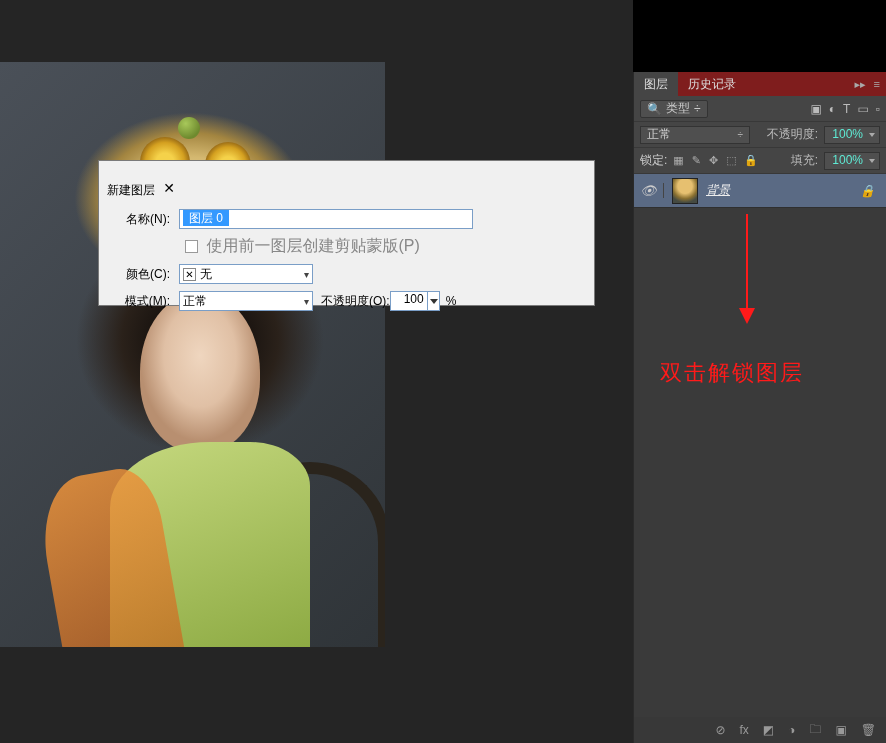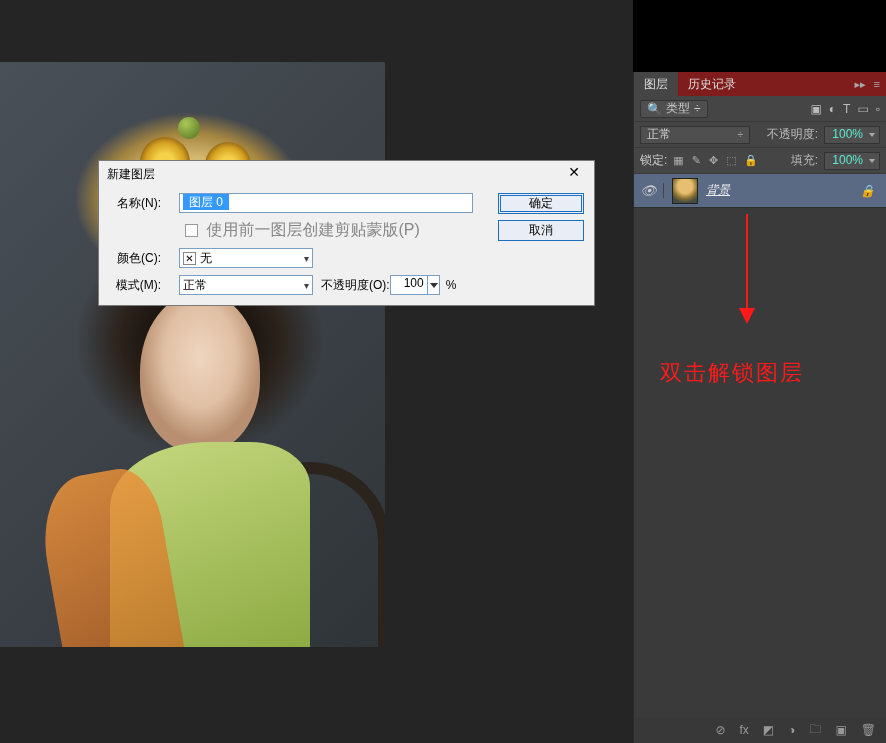--- a/index.html
+++ b/index.html
@@ -78,32 +78,32 @@
 
 .dialog {
   position:absolute; left:98px; top:160px;
   width:497px; height:146px;
   background:#f0f0f0;
   border:1px solid #7a7a7a;
   color:#000;
   font-size:12px;
 }
 .dialog-title {
-  display:flex; justify-content:space-between; align-items:center;
-  height:26px; padding:0 6px 0 8px;
+  display:flex; align-items:center;
+  height:26px; padding:0 6px 0 8px;margin-top:16px;
 }
 .dialog-close {
   width:28px; height:20px; text-align:center;
   font-size:14px; cursor:pointer;
 }
 .dlg-body { padding:6px 10px 0 10px; }
 .dlg-row {
   display:flex; align-items:center; margin-bottom:7px;
 }
-.dlg-label { width:70px; text-align:right; padding-right:18px; }
+.dlg-label { width:70px; text-align:right; padding-right:9px; }
 .dlg-input {
   height:20px; border:1px solid #7a9ec7; background:#fff;
   padding:0 3px; font-size:12px;
 }
 .name-input { width:294px; }
 .name-val-sel {
   display:inline-block; height:16px; line-height:16px;
   background:#3399ff; color:#fff; padding:0 6px;
 }
 .checkbox-fake {
@@ -291,24 +291,20 @@
       <div class="select mode-select">
         <span>正常</span>
         <span class="chev">▾</span>
       </div>
       <span class="opacity-label">不透明度(O):</span>
       <span class="opacity-input">100</span>
         <span class="op-caret"></span>
       <span class="pct">%</span>
     </div>
   </div>
-  <div class="dlg-btns">
-    <div class="dlg-btn ok">确定</div>
-    <div class="dlg-btn">取消</div>
-  </div>
 </div>
 
 <div class="panel">
   <div class="panel-tabs">
     <div class="ptab active">图层</div>
     <div class="ptab">历史记录</div>
     <div class="ptab-right">
       <span>▸▸</span>
       <span>≡</span>
     </div>

